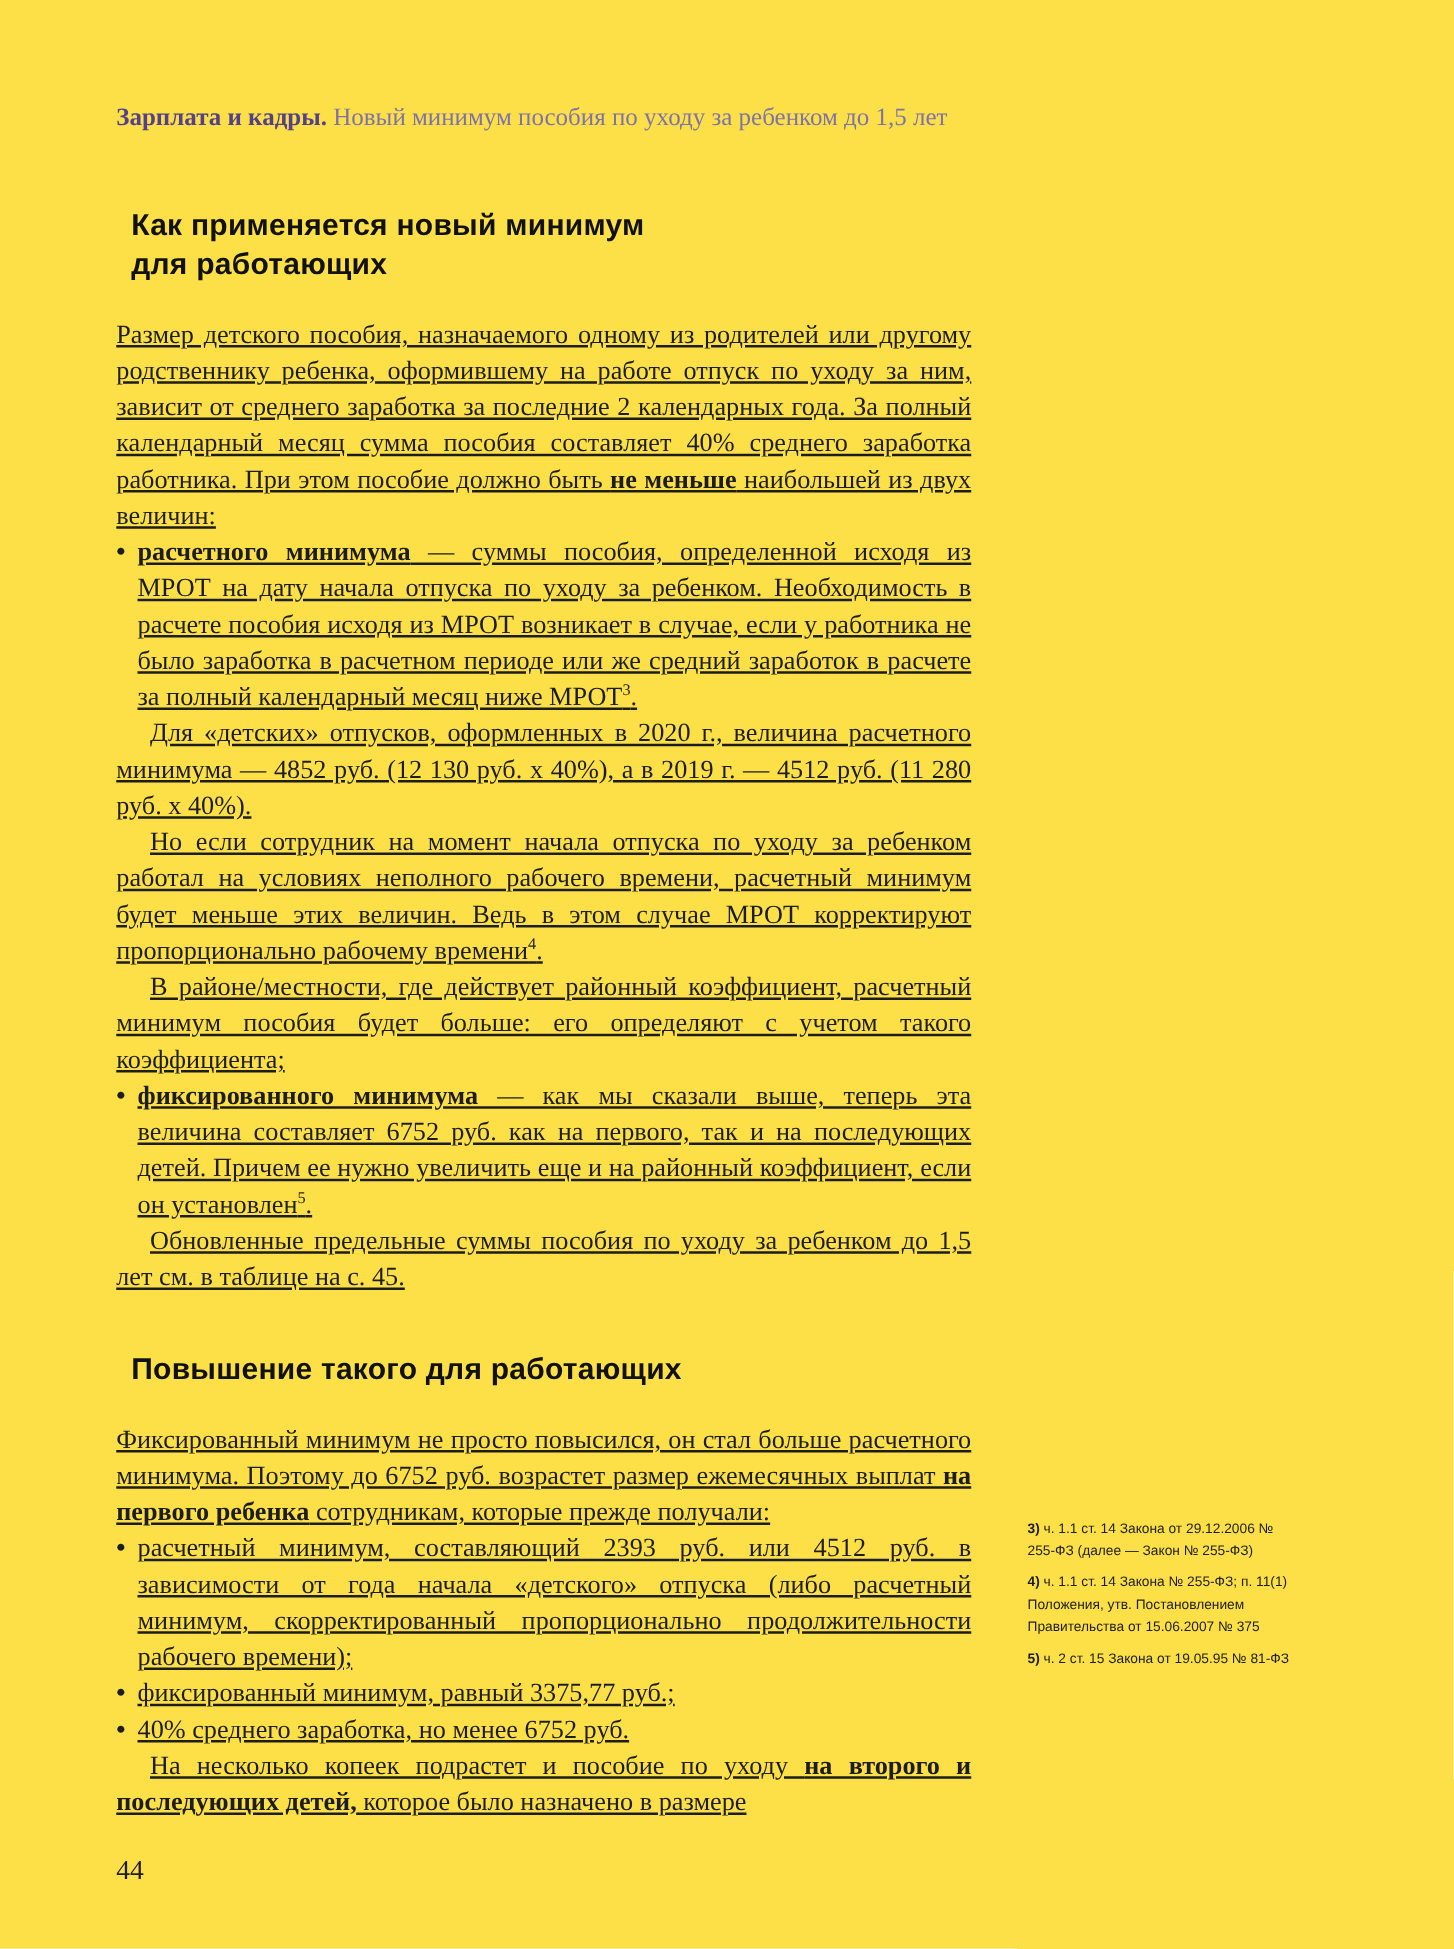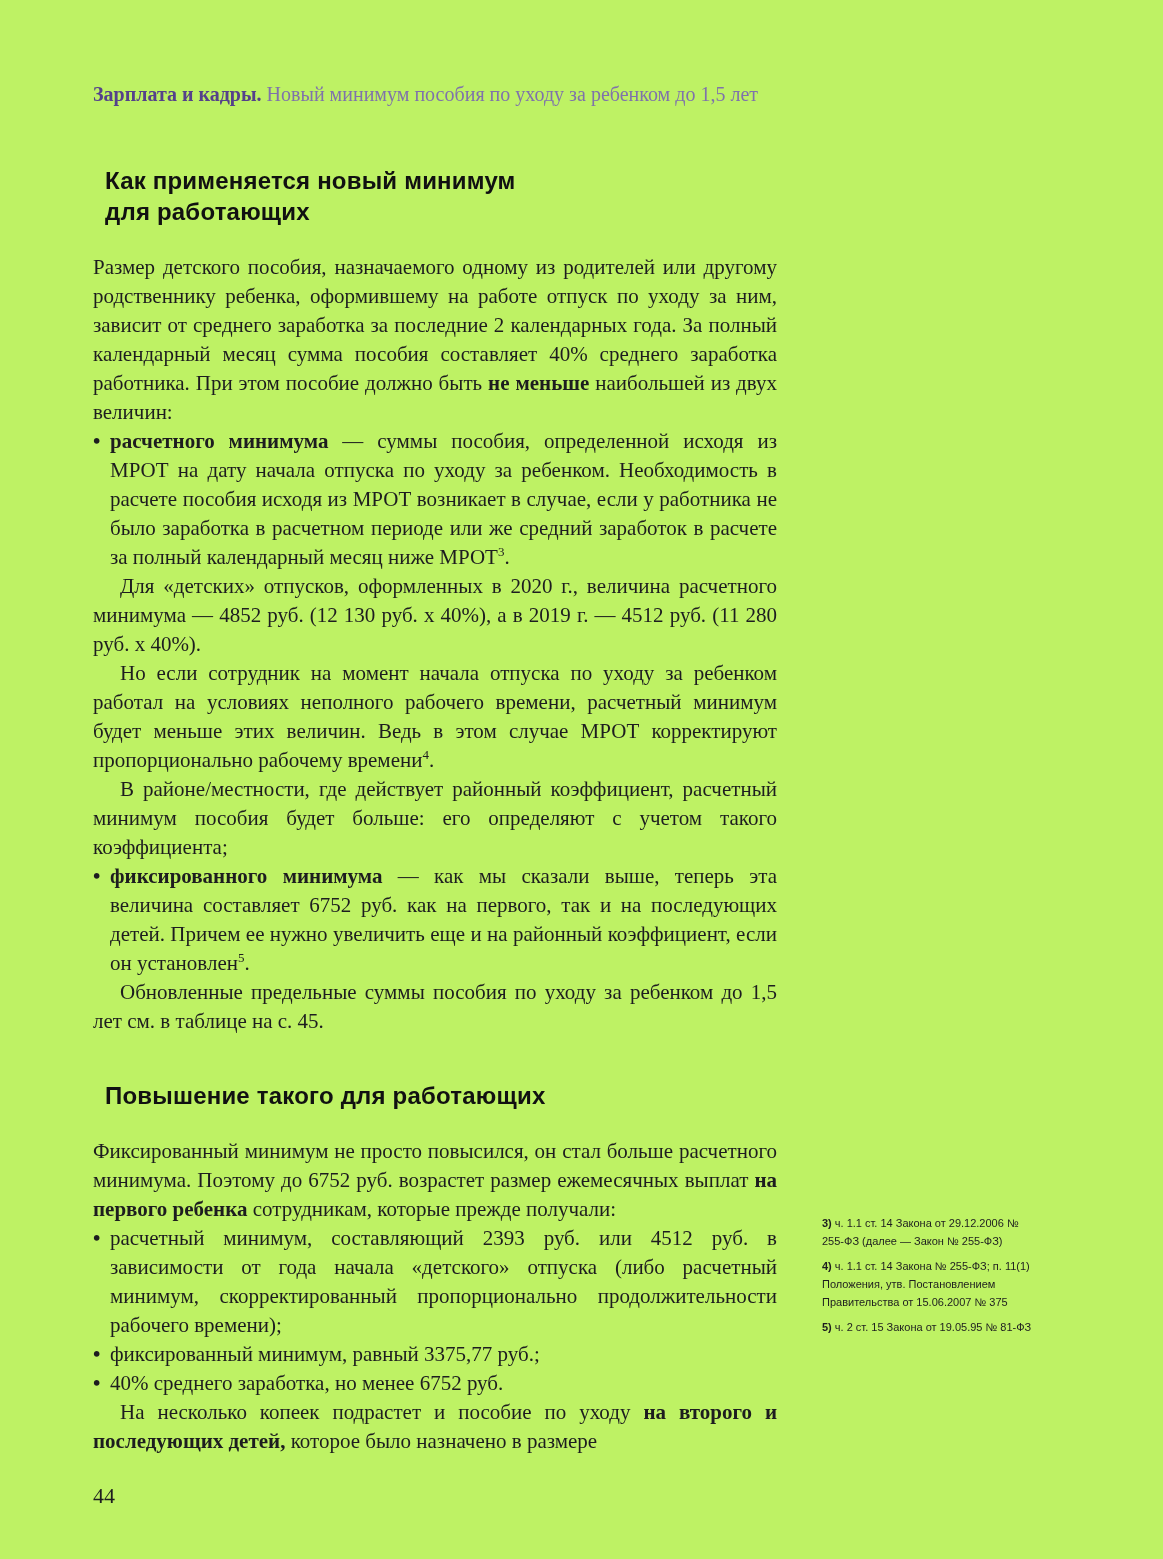--- a/index.html
+++ b/index.html
@@ -1,20 +1,20 @@
 <!DOCTYPE html>
 <html><head>
 <meta charset="utf-8">
 <style>
   html, body { margin: 0; padding: 0; background: #ffffff; }
   .page {
     position: relative;
     width: 1163px;
     height: 1559px;
-    background: #bef264;
+    background: #fde047;
     font-family: "Liberation Serif", serif;
     color: #1d1d1f;
     overflow: hidden;
   }
   .running-head {
     position: absolute;
     left: 93px;
     top: 82px;
     font-size: 20px;
     line-height: 24px;
@@ -45,20 +45,21 @@
   }
   .heading-2 {
     margin-top: 44px;
     margin-bottom: 26px;
   }
   .body-p {
     font-size: 21px;
     line-height: 29px;
     text-align: justify;
     margin: 0;
+    text-decoration: underline;
   }
   .indent { text-indent: 27px; }
   .bullet-item {
     position: relative;
     padding-left: 17px;
   }
   .bullet-marker {
     position: absolute;
     left: 0;
     top: 0;

